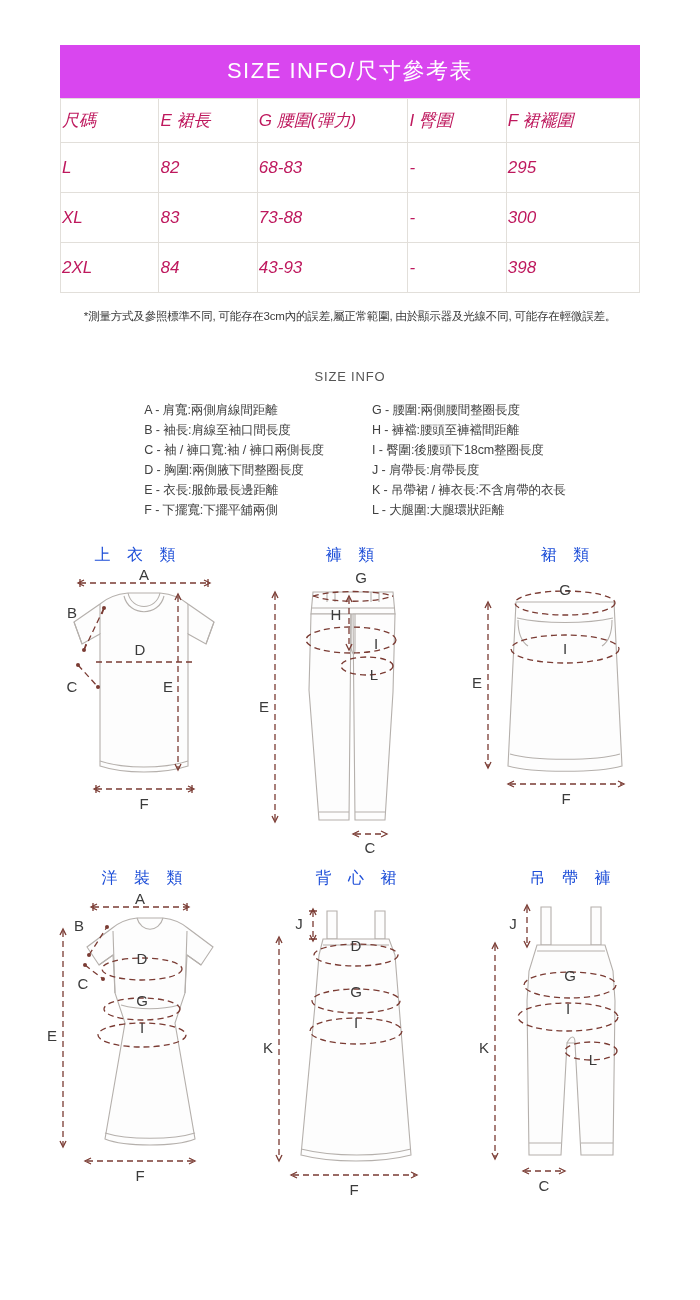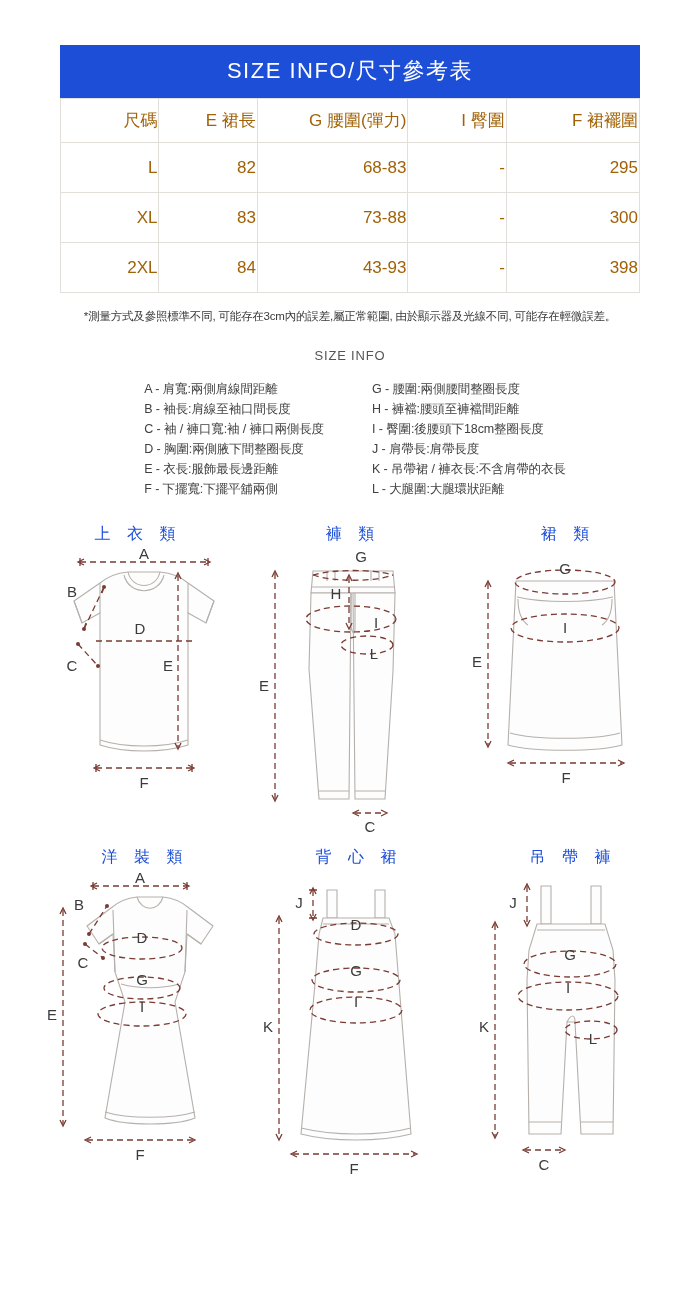--- a/index.html
+++ b/index.html
@@ -13,35 +13,36 @@
   }
 
   
   .table-wrap { padding: 45px 60px 0 60px; }
   table.size-table {
     width: 580px;
     border-collapse: collapse;
     table-layout: fixed;
   }
   table.size-table caption {
-    background: #1d4ed8;
+    background: #d946ef;
     color: #ffffff;
     font-size: 22px;
     letter-spacing: 1.5px;
     padding: 11px 0 12px 0;
     font-weight: 400;
   }
   table.size-table td {
     border: 1px solid #e2dfda;
-    text-align: right;
+    text-align: left;
     font-size: 17px;
-    color: #a16207;
+    color: #be185d;
     height: 50px;
     vertical-align: middle;
     background: #ffffff;
+    font-style: italic;
   }
   table.size-table tr.head-row td {
     height: 44px;
     font-size: 17px;
   }
   col.c0 { width: 17.0%; }
   col.c1 { width: 17.0%; }
   col.c2 { width: 26.0%; }
   col.c3 { width: 17.0%; }
   col.c4 { width: 23.0%; }
@@ -56,21 +57,21 @@
     letter-spacing: -0.2px;
     white-space: nowrap;
   }
 
   
   .legend-title {
     text-align: center;
     font-size: 13px;
     color: #555555;
     letter-spacing: 0.8px;
-    margin-top: 24px;
+    margin-top: 45px;
   }
   .legend {
     display: flex;
     justify-content: center;
     gap: 48px;
     margin-top: 18px;
     padding-left: 10px;
   }
   .legend-col { display: flex; flex-direction: column; gap: 3px; }
   .legend-item {

